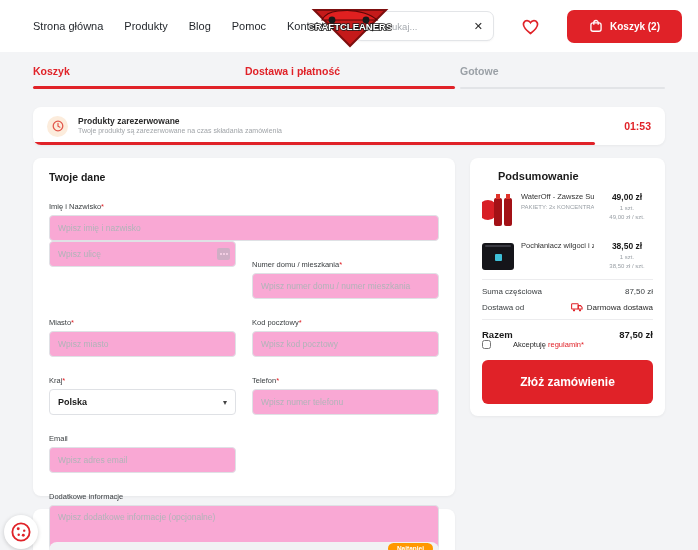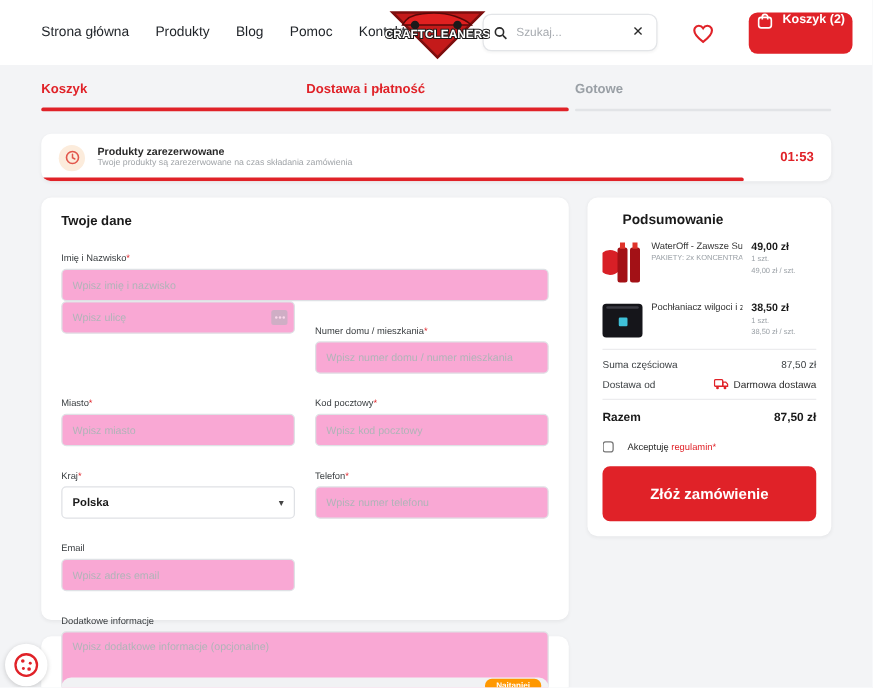--- a/index.html
+++ b/index.html
@@ -9,21 +9,21 @@
   .header{position:relative;height:52px;background:#fff;display:flex;align-items:center;padding:0 16px 0 33px;box-sizing:border-box}
   .nav{display:flex;gap:21px}
   .nav a{font-size:11px;font-weight:500;color:#1f2328;text-decoration:none;white-space:nowrap;cursor:pointer}
   .logo{position:absolute;left:308px;top:2px;width:84px;height:48px;cursor:pointer}
   .hdr-right{margin-left:auto;display:flex;align-items:center;gap:27px}
   .search{display:flex;align-items:center;width:140px;height:30px;border:1px solid #e3e5e8;border-radius:7px;background:#fff;padding:0 8px;box-sizing:border-box;box-shadow:0 1px 2px rgba(0,0,0,.04)}
   .search input{border:none;outline:none;flex:1;min-width:0;font-size:9.5px;font-family:inherit;color:#333;background:transparent}
   .search input::placeholder{color:#a7abb0}
   .search .clear{font-size:11px;color:#2a2a2a;cursor:pointer;line-height:1;padding:2px}
   .heart-btn{background:none;border:none;padding:0;cursor:pointer;display:flex}
-  .cart-btn{display:flex;align-items:flex-start;gap:7px;background:#e02228;border:none;border-radius:7px;height:33px;padding:0 6px;cursor:pointer}
+  .cart-btn{display:flex;align-items:center;gap:7px;background:#e02228;border:none;border-radius:7px;height:33px;padding:0 22px;cursor:pointer}
   .cart-btn span{color:#fff;font-size:10px;font-weight:bold;white-space:nowrap}
   
   .steps{position:relative;margin:13px 33px 0;height:33px}
   .steps .step{position:absolute;top:0;font-size:10.5px;font-weight:bold;cursor:pointer}
   .step.done{left:0;color:#e02228}
   .step.active{left:212px;color:#e02228}
   .step.pending{left:427px;color:#9aa0a6}
   .steps .bar-red{position:absolute;top:21px;left:0;width:422px;height:3px;background:#e02228;border-radius:2px}
   .steps .bar-gray{position:absolute;top:22px;left:427px;width:205px;height:2px;background:#e2e4e7;border-radius:2px}
   
@@ -67,28 +67,28 @@
   .thumb.t2{width:32px;height:27px;background:#15151a;margin-top:2px}
   .t1 .pad{position:absolute;left:-4px;top:8px;width:20px;height:20px;border-radius:50%;background:#d81f26}
   .t1 .bottle{position:absolute;top:6px;width:8px;height:28px;background:#a31116;border-radius:2px}
   .t1 .bottle:before{content:"";position:absolute;top:-4px;left:2px;width:4px;height:5px;background:#e0332a}
   .t1 .b1{left:12px}.t1 .b2{left:22px}
   .t2 .stripe{position:absolute;top:2px;left:3px;right:3px;height:2px;background:#3a3a42;border-radius:1px}
   .t2 .dot{position:absolute;left:13px;top:11px;width:7px;height:7px;background:#3fc0d8;border-radius:1px}
   .p-info{flex:1;min-width:0;overflow:hidden}
   .p-name{font-size:7.5px;color:#333;white-space:nowrap;overflow:hidden}
   .p-variant{font-size:6px;color:#9aa0a6;white-space:nowrap;overflow:hidden;margin-top:3px}
-  .p-right{flex:none;text-align:left;width:52px}
+  .p-right{flex:none;text-align:center;width:52px}
   .p-price{font-size:8.5px;font-weight:bold;color:#1a1a1a}
   .p-qty,.p-unit{font-size:6px;color:#9aa0a6;margin-top:3px}
   .divider{border-top:1px solid #ececee;margin:7px 0}
   .tot-row{display:flex;justify-content:space-between;align-items:center;font-size:8px;color:#3c4043;margin:7px 0}
   .tot-row .ship{display:flex;align-items:center;gap:4px;color:#2a2a2a}
   .tot-row.grand{font-size:9.5px;font-weight:bold;color:#1a1a1a;margin:9px 0 0}
-  .terms{display:flex;align-items:center;gap:11px;margin-top:13px}
+  .terms{display:flex;align-items:center;gap:22px;}
   .terms input{width:9px;height:9px;margin:0;cursor:pointer}
   .terms label{font-size:7.5px;color:#2a2a2a}
   .terms a{color:#e02228;text-decoration:none;cursor:pointer}
   .submit{margin-top:11px;width:100%;height:44px;background:#e02228;border:none;border-radius:6px;color:#fff;font-size:12px;font-weight:bold;font-family:inherit;cursor:pointer}
   
   .delivery-card{margin:13px 33px 0;width:422px;padding:13px 16px;border-radius:8px 8px 0 0;height:50px}
   .delivery-card h2{margin:0;font-size:10px;font-weight:bold;color:#1a1a1a}
   .ship-row{position:relative;margin-top:9px;height:16px;background:#f1f2f4;border-radius:8px 8px 0 0;cursor:pointer}
   .badge{position:absolute;right:6px;top:1px;background:#ff9800;color:#fff;font-size:6.5px;font-weight:bold;padding:2px 9px;border-radius:8px;white-space:nowrap}
   

